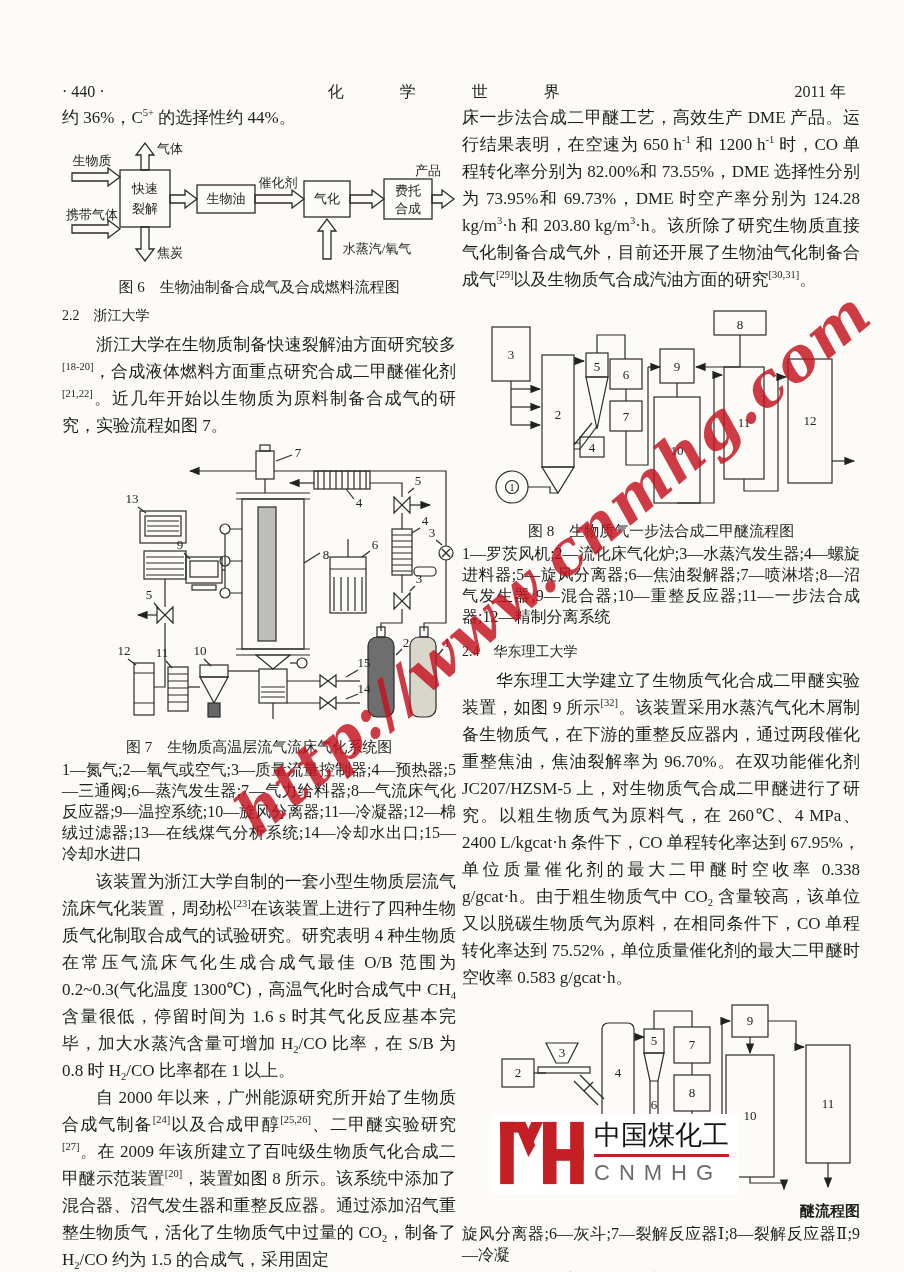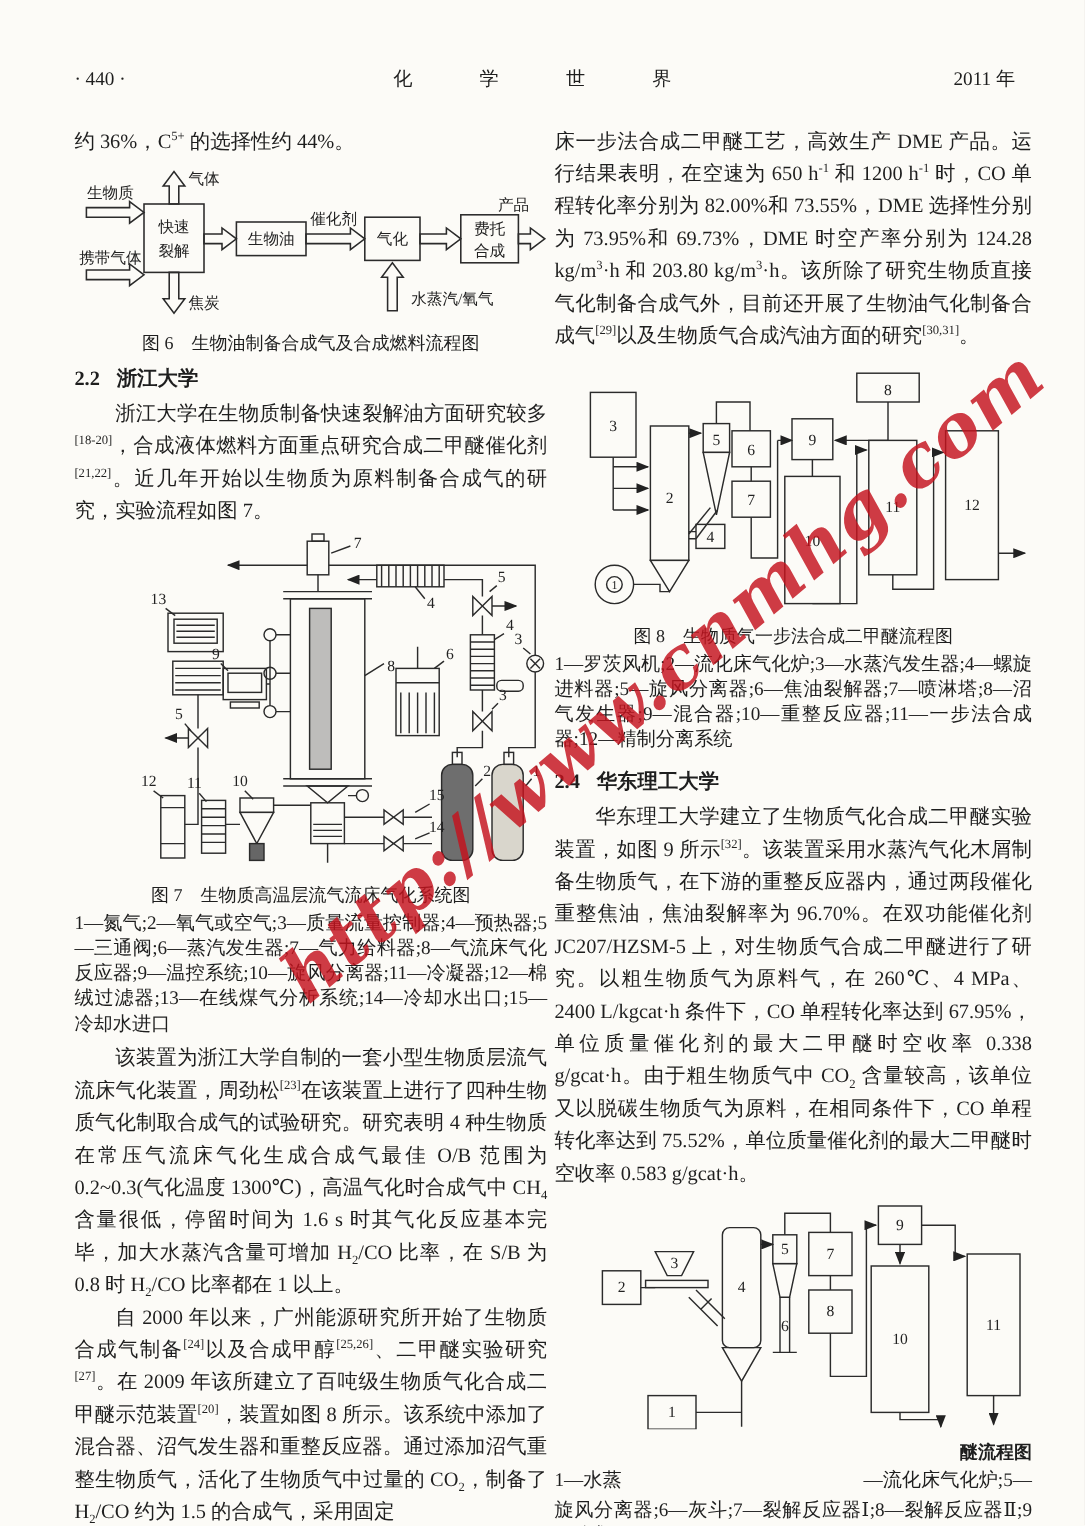--- a/index.html
+++ b/index.html
@@ -1,30 +1,30 @@
 <!DOCTYPE html>
 <html><head>
 <meta charset="utf-8">
 <style>
   html,body{margin:0;padding:0;background:#e8e6e0;}
   .page{position:relative;width:904px;height:1272px;margin:0 auto;background:#fcfbf7;overflow:hidden;
         font-family:"Liberation Serif","DejaVu Serif",serif;color:#1e1e1e;}
   
-  .hdr{position:absolute;left:62px;right:58px;top:56px;display:flex;justify-content:space-between;
+  .hdr{position:absolute;left:62px;right:58px;top:82px;display:flex;justify-content:space-between;
        align-items:baseline;font-size:16px;}
   .hdr .jtitle{letter-spacing:26px;margin-left:14px;}
   
   .col{position:absolute;top:104px;width:394px;font-size:17px;line-height:27px;text-align:justify;}
   .col-left{left:62px;}
   .col-right{left:462px;width:398px;}
   p.body{margin:0;text-indent:2em;}
   p.cont{text-indent:0;}
   sup{font-size:0.62em;line-height:0;}
   sub{font-size:0.62em;line-height:0;}
-  h3.sec{margin:4px 0 2px 0;font-size:17px;line-height:26px;font-weight:bold;}
+  h3.sec{margin:4px 0 2px 0;font-size:14px;line-height:26px;font-weight:normal;}
   h3.sec .sec-no{margin-right:14px;}
   .figcap{text-align:center;font-size:15px;line-height:24px;font-weight:normal;margin:0;}
   .figlegend{font-size:16px;line-height:21px;text-align:justify;margin:0 0 4px 0;}
   figure{margin:0;}
   svg text{font-size:13px;fill:#222;font-family:"Liberation Serif","DejaVu Serif",serif;}
   svg .cjk{font-size:13px;}
   svg .num{font-size:13px;}
   
   .watermark{position:absolute;left:242px;top:788px;height:64px;z-index:6;white-space:nowrap;
              font-family:"DejaVu Serif",serif;font-style:italic;font-weight:bold;font-size:60px;
@@ -386,25 +386,38 @@
           <text x="192" y="46">5</text>
           <text x="192" y="110">6</text>
           <text x="230" y="50">7</text>
           <text x="230" y="98">8</text>
           <text x="288" y="26">9</text>
           <text x="288" y="121">10</text>
           <text x="366" y="109">11</text>
         </g>
       </svg>
       <figcaption class="fig9cap">醚流程图</figcaption>
-      <div class="figlegend fig9leg1">
-        <span>1—水蒸</span>
-        <span>—流化床气化炉;5—</span>
-      </div>
       <div class="figlegend">旋风分离器;6—灰斗;7—裂解反应器Ⅰ;8—裂解反应器Ⅱ;9—冷凝</div>
       <div class="figlegend">器;10—脱碳反应器;11—一步法合成器</div>
     </figure>
   </div>
 
   <div class="watermark">http://www.cnmhg.com</div>
 
+  <div class="logo">
+    <svg width="86" height="70" viewBox="0 0 88 72">
+      <g fill="#c41f24">
+        <rect x="2" y="4" width="14" height="64"></rect>
+        <rect x="2" y="4" width="26" height="11"></rect>
+        <polygon points="16,4 28,4 38,28 31,40"></polygon>
+        <polygon points="46,4 34,30 28,18 34,4"></polygon>
+        <rect x="46" y="4" width="14" height="64"></rect>
+        <rect x="74" y="4" width="14" height="64"></rect>
+        <rect x="46" y="32" width="42" height="12"></rect>
+      </g>
+    </svg>
+    <div class="logo-txt">
+      <span class="logo-cn">中国煤化工</span>
+      <span class="logo-en">CNMHG</span>
+    </div>
+  </div>
 
 </div>
 
 </body></html>

